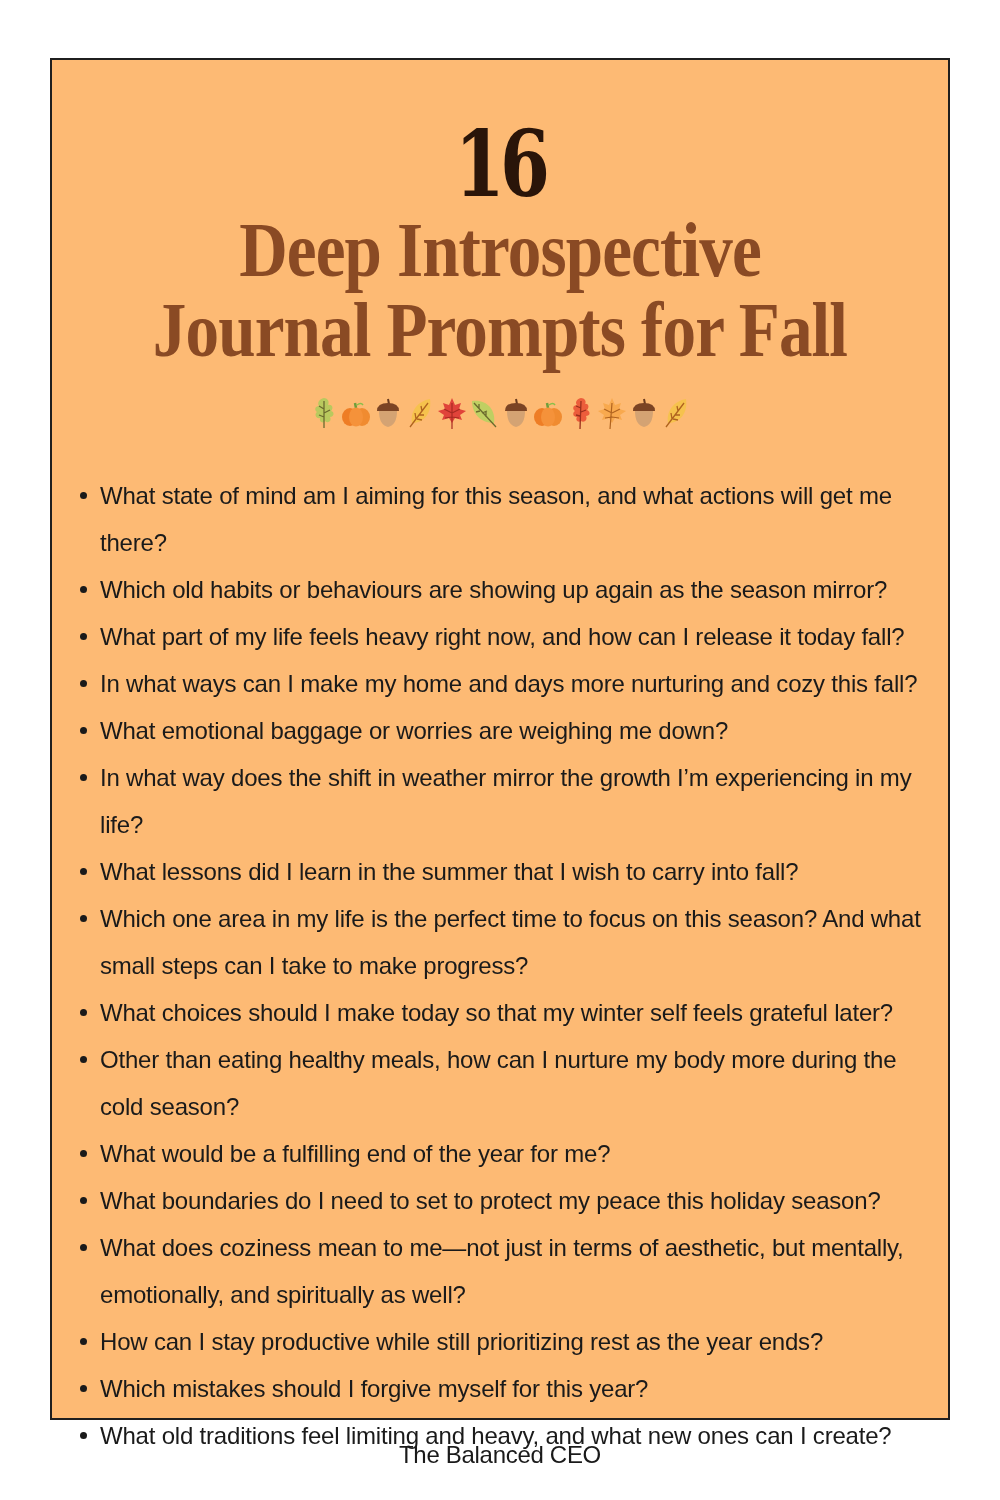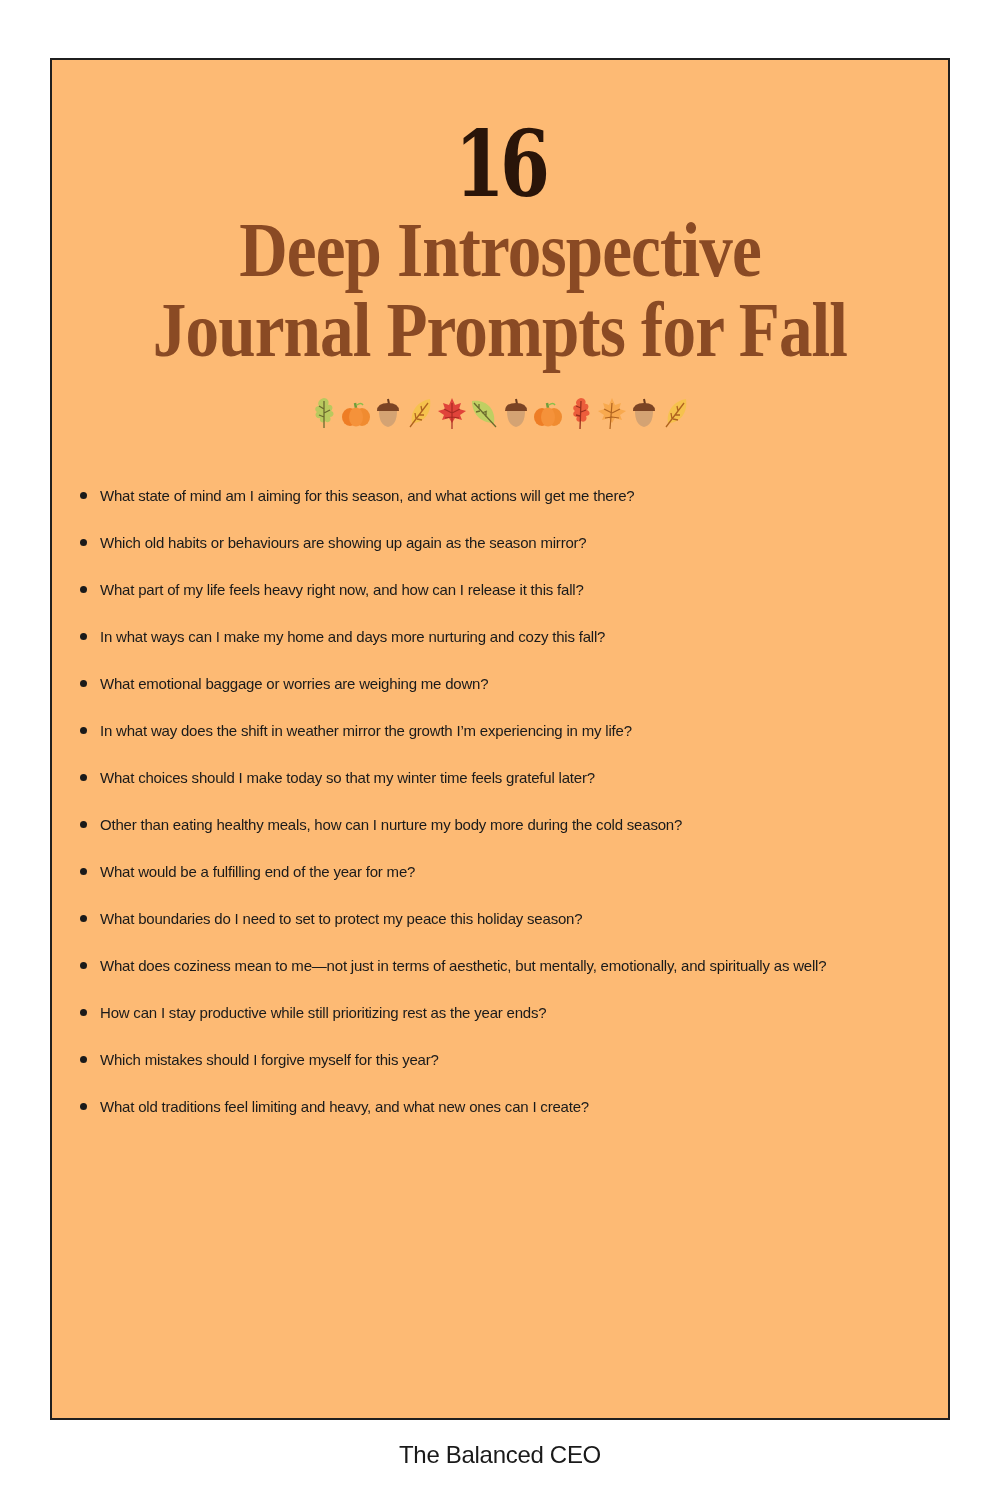--- a/index.html
+++ b/index.html
@@ -80,21 +80,21 @@
     top: 412px;
     width: 860px;
     margin: 0;
     padding: 0;
     list-style: none;
   }
   .prompt {
     position: relative;
     padding-left: 20px;
     font-family: "Liberation Sans", sans-serif;
-    font-size: 15px;
+    font-size: 24px;
     line-height: 47px;
     color: #1a1a1a;
     letter-spacing: -0.2px;
   }
   .prompt .bullet {
     position: absolute;
     left: 0;
     top: 20px;
     width: 7px;
     height: 7px;
@@ -215,25 +215,27 @@
       <svg viewBox="0 0 32 36">
           <path d="M26 4 C14 6 6 16 8 28 C20 28 28 18 26 4 Z" fill="#f6c24d"></path>
           <path d="M6 32 L24 8 M12 24 L11 18 M15 20 L20 20 M18 16 L17 11 M13 24 L18 25" stroke="#b0631f" stroke-width="1.3" fill="none"></path>
         </svg>
     </span>
   </div>
 
   <ul class="prompts">
     <li class="prompt"><span class="bullet"></span><span>What state of mind am I aiming for this season, and what actions will get me there?</span></li>
     <li class="prompt"><span class="bullet"></span><span>Which old habits or behaviours are showing up again as the season mirror?</span></li>
-    <li class="prompt"><span class="bullet"></span><span>What part of my life feels heavy right now, and how can I release it this fall?</span></li>
+    <li class="prompt"><span class="bullet"></span><span>What part of my life feels heavy right now, and how can I release it today fall?</span></li>
     <li class="prompt"><span class="bullet"></span><span>In what ways can I make my home and days more nurturing and cozy this fall?</span></li>
     <li class="prompt"><span class="bullet"></span><span>What emotional baggage or worries are weighing me down?</span></li>
     <li class="prompt"><span class="bullet"></span><span>In what way does the shift in weather mirror the growth I’m experiencing in my life?</span></li>
-    <li class="prompt"><span class="bullet"></span><span>What choices should I make today so that my winter time feels grateful later?</span></li>
+    <li class="prompt"><span class="bullet"></span><span>What lessons did I learn in the summer that I wish to carry into fall?</span></li>
+    <li class="prompt"><span class="bullet"></span><span>Which one area in my life is the perfect time to focus on this season? And what small steps can I take to make progress?</span></li>
+    <li class="prompt"><span class="bullet"></span><span>What choices should I make today so that my winter self feels grateful later?</span></li>
     <li class="prompt"><span class="bullet"></span><span>Other than eating healthy meals, how can I nurture my body more during the cold season?</span></li>
     <li class="prompt"><span class="bullet"></span><span>What would be a fulfilling end of the year for me?</span></li>
     <li class="prompt"><span class="bullet"></span><span>What boundaries do I need to set to protect my peace this holiday season?</span></li>
     <li class="prompt"><span class="bullet"></span><span>What does coziness mean to me—not just in terms of aesthetic, but mentally, emotionally, and spiritually as well?</span></li>
     <li class="prompt"><span class="bullet"></span><span>How can I stay productive while still prioritizing rest as the year ends?</span></li>
     <li class="prompt"><span class="bullet"></span><span>Which mistakes should I forgive myself for this year?</span></li>
     <li class="prompt"><span class="bullet"></span><span>What old traditions feel limiting and heavy, and what new ones can I create?</span></li>
   </ul>
 </div>
 

